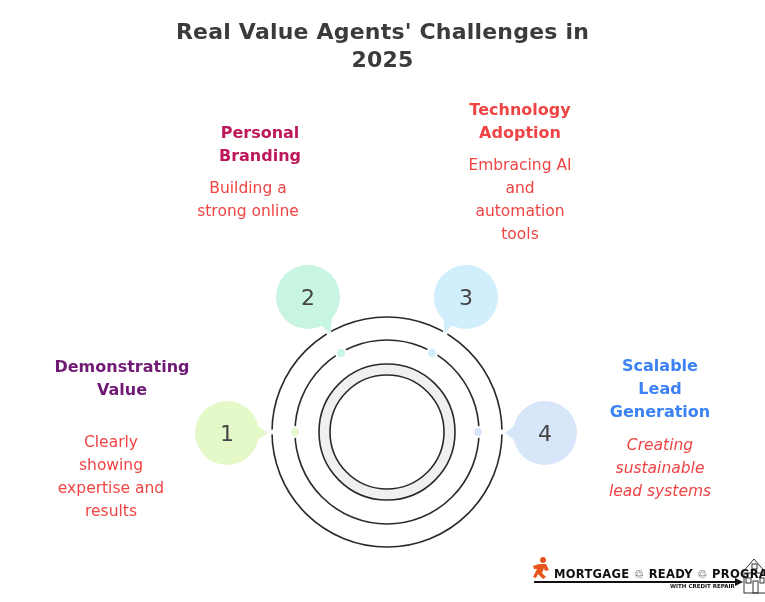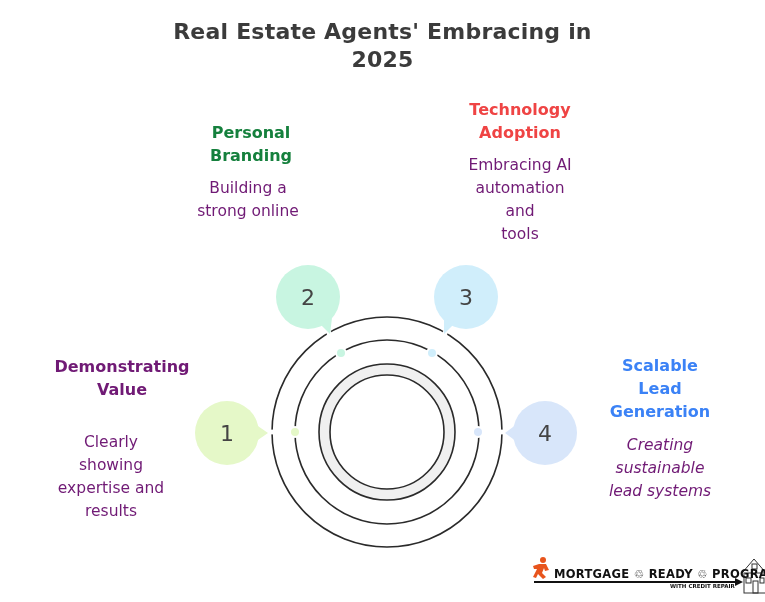--- a/index.html
+++ b/index.html
@@ -1,34 +1,34 @@
 <!DOCTYPE html>
 <html><head>
 <meta charset="utf-8">
 <style>
   html, body { margin:0; padding:0; background:#ffffff; }
   body { width:765px; height:602px; position:relative; overflow:hidden;
          font-family:"DejaVu Sans", sans-serif; color:#3a3a3a; }
   .title { position:absolute; left:0; top:18px; width:765px; text-align:center;
            font-size:22px; font-weight:bold; line-height:28px; color:#3b3b3b; letter-spacing:0.2px; }
   .head { position:absolute; text-align:center; font-weight:bold; font-size:16px; line-height:23px; }
-  .desc { position:absolute; text-align:center; font-size:15.5px; line-height:23px; color:#701a75; }
+  .desc { position:absolute; text-align:center; font-size:15.5px; line-height:23px; color:#ef4444; }
   svg.diagram { position:absolute; left:0; top:0; }
   .num { font-family:"DejaVu Sans", sans-serif; font-size:22px; fill:#444; }
   .logo { position:absolute; left:530px; top:555px; width:235px; height:45px; }
   .logo-text { position:absolute; left:24px; top:12px; font-family:"DejaVu Sans", sans-serif;
                font-weight:bold; font-size:11.5px; color:#111; letter-spacing:0.3px; white-space:nowrap; }
   .logo-sub { position:absolute; left:140px; top:28px; font-family:"DejaVu Sans", sans-serif;
               font-weight:bold; font-size:5.5px; color:#111; white-space:nowrap; }
 </style>
 </head>
 <body>
 
 <div class="title">
-  <div>Real Estate Agents' Embracing in</div>
+  <div>Real Value Agents' Challenges in</div>
   <div>2025</div>
 </div>
 
 <svg class="diagram" width="765" height="602">
 
   <circle cx="387" cy="432" r="62.5" fill="none" stroke="#f0f0f0" stroke-width="11"></circle>
   <circle cx="387" cy="432" r="115" fill="none" stroke="#2a2a2a" stroke-width="1.6"></circle>
   <circle cx="387" cy="432" r="92" fill="none" stroke="#2a2a2a" stroke-width="1.6"></circle>
   <circle cx="387" cy="432" r="68" fill="none" stroke="#2a2a2a" stroke-width="1.6"></circle>
   <circle cx="387" cy="432" r="57" fill="none" stroke="#2a2a2a" stroke-width="1.6"></circle>
@@ -72,37 +72,37 @@
   <div>Demonstrating</div>
   <div>Value</div>
 </div>
 <div class="desc" style="left:21px; top:411px; width:180px;margin-top:20px;">
   <div>Clearly</div>
   <div>showing</div>
   <div>expertise and</div>
   <div>results</div>
 </div>
 
-<div class="head" style="left:171px; top:121px; width:160px; color:#15803d;">
+<div class="head" style="left:180px; top:121px; width:160px; color:#be185d;">
   <div>Personal</div>
   <div>Branding</div>
 </div>
 <div class="desc" style="left:168px; top:177px; width:160px;">
   <div>Building a</div>
   <div>strong online</div>
 </div>
 
 <div class="head" style="left:440px; top:98px; width:160px; color:#ef4444;">
   <div>Technology</div>
   <div>Adoption</div>
 </div>
 <div class="desc" style="left:440px; top:154px; width:160px;">
   <div>Embracing AI</div>
+  <div>and</div>
   <div>automation</div>
-  <div>and</div>
   <div>tools</div>
 </div>
 
 <div class="head" style="left:580px; top:354px; width:160px; color:#3b82f6;">
   <div>Scalable</div>
   <div>Lead</div>
   <div>Generation</div>
 </div>
 <div class="desc" style="left:580px; top:434px; width:160px;font-style:italic;">
   <div>Creating</div>

